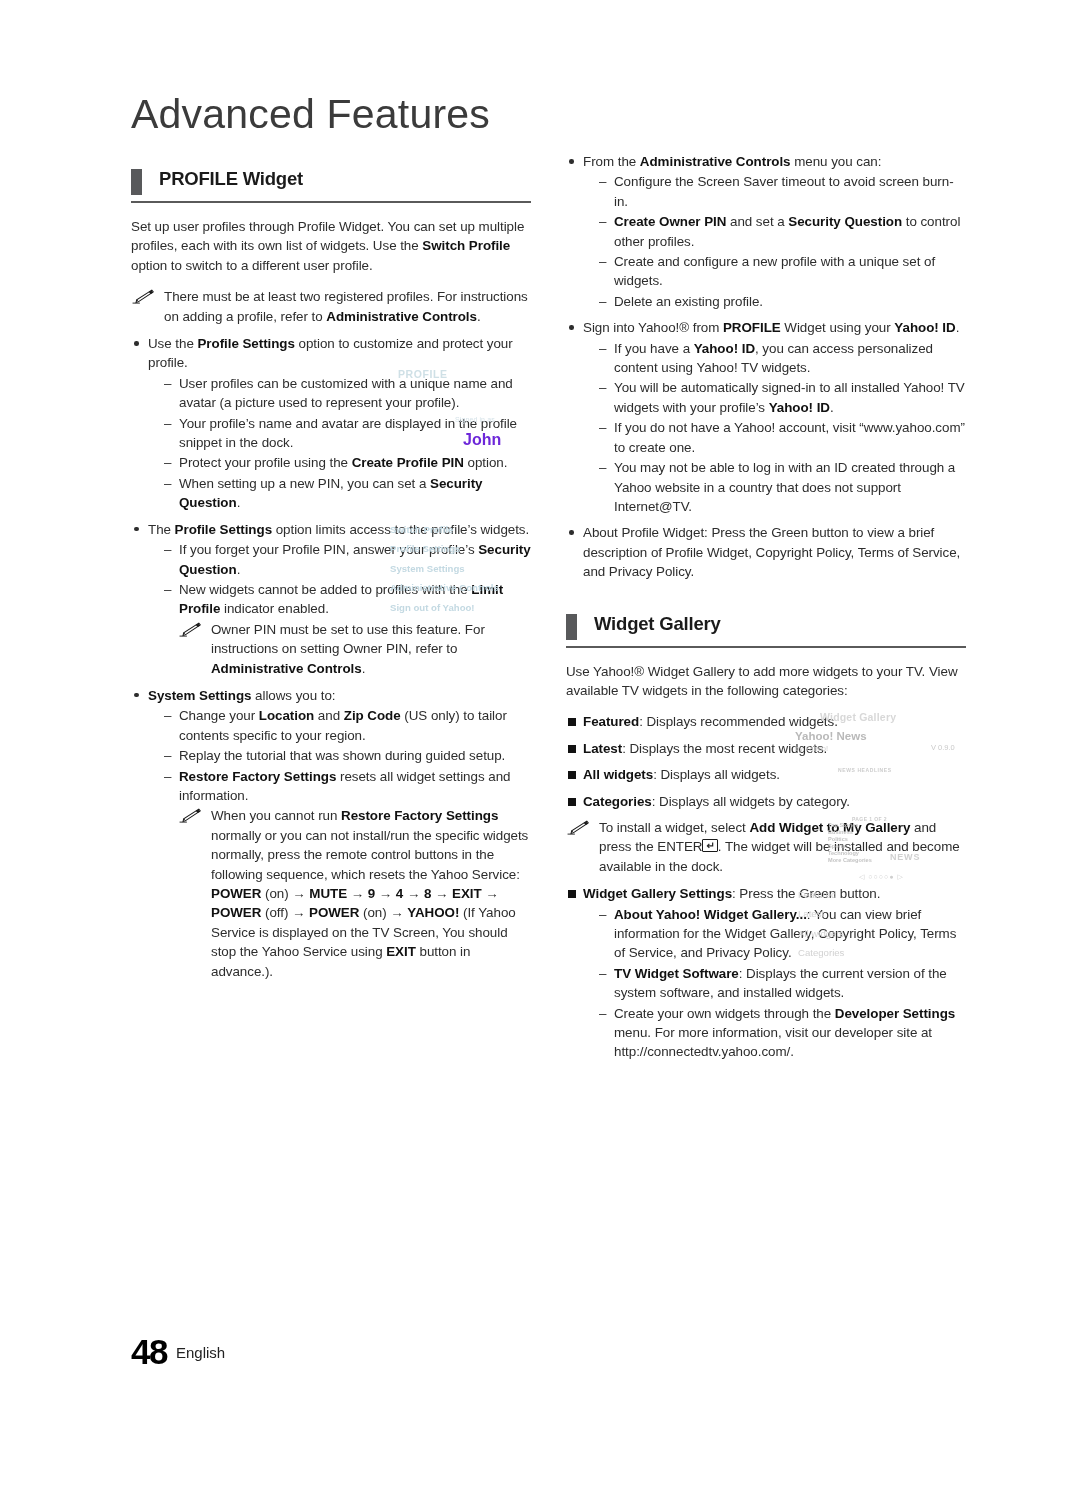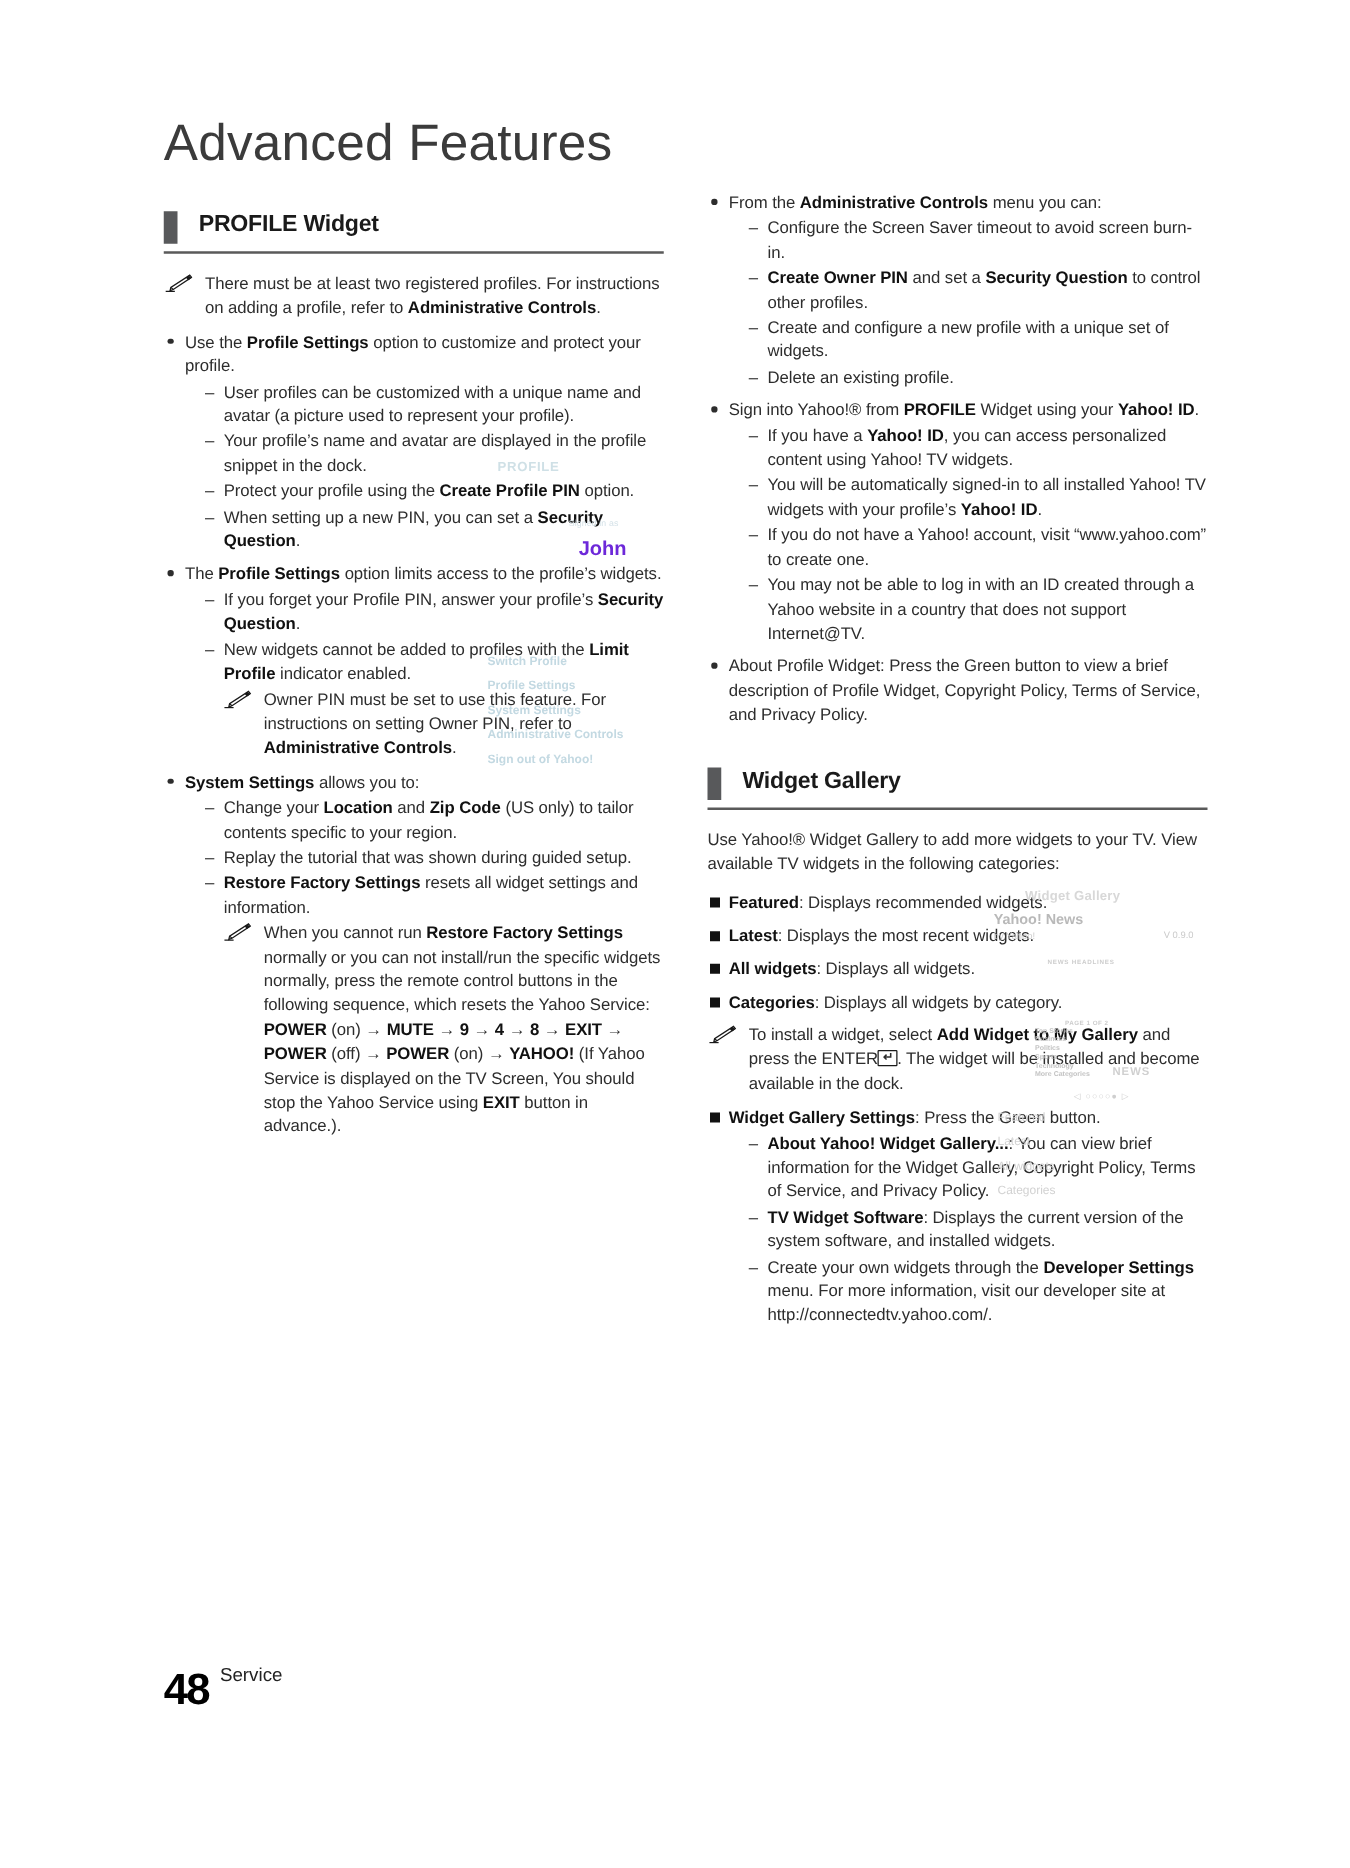--- a/index.html
+++ b/index.html
@@ -304,21 +304,21 @@
     line-height: 19.4px;
     white-space: nowrap;
   }
 
   
   .footer {
     position: absolute;
     left: 131px;
     top: 1332px;
     display: flex;
-    align-items: flex-start;
+    align-items: center;
   }
   .footer .pnum {
     font-size: 35px;
     font-weight: bold;
     letter-spacing: -1.5px;
     color: #000;
   }
   .footer .plang {
     font-size: 15px;
     color: #222;
@@ -333,20 +333,21 @@
 
   <div class="chapter-title">Advanced Features</div>
 
   <div class="col col-left">
 
     <div class="section-head">
       <span class="tab"></span>
       <span class="htext">PROFILE Widget</span>
     </div>
 
+    <p class="body">Set up user profiles through Profile Widget. You can set up multiple profiles, each with its own list of widgets. Use the <b>Switch Profile</b> option to switch to a different user profile.</p>
 
     <div>
         <div class="note"><span class="pencil"><svg viewBox="0 0 24 16" width="22" height="15" xmlns="http://www.w3.org/2000/svg">
               <path d="M21.6 1.0 L23.2 2.9 L7.2 13.6 L4.4 14.6 L5.1 11.7 Z" fill="none" stroke="#1a1a1a" stroke-width="1.1"></path>
               <path d="M19.6 2.4 L21.4 4.5" stroke="#1a1a1a" stroke-width="1.0"></path>
               <path d="M5.1 11.7 L7.2 13.6" stroke="#1a1a1a" stroke-width="1.0"></path>
               <path d="M21.0 1.4 L22.9 3.6 L20.3 5.4 L18.3 3.2 Z" fill="#1a1a1a"></path>
               <path d="M0.6 15.2 L8.6 15.2" stroke="#1a1a1a" stroke-width="1.0"></path>
             </svg></span><span>There must be at least two registered profiles. For instructions on adding a profile, refer to <b>Administrative Controls</b>.</span></div>
         <div class="spacer6"></div>
@@ -465,16 +466,16 @@
     <div class="gi-sidebar">
         <div>Featured</div>
         <div>Latest</div>
         <div>All widgets</div>
         <div>Categories</div>
       </div>
   </div>
 
   <div class="footer">
     <span class="pnum">48</span>
-    <span class="plang">Service</span>
+    <span class="plang">English</span>
   </div>
 
 </div>
 
 </body></html>

